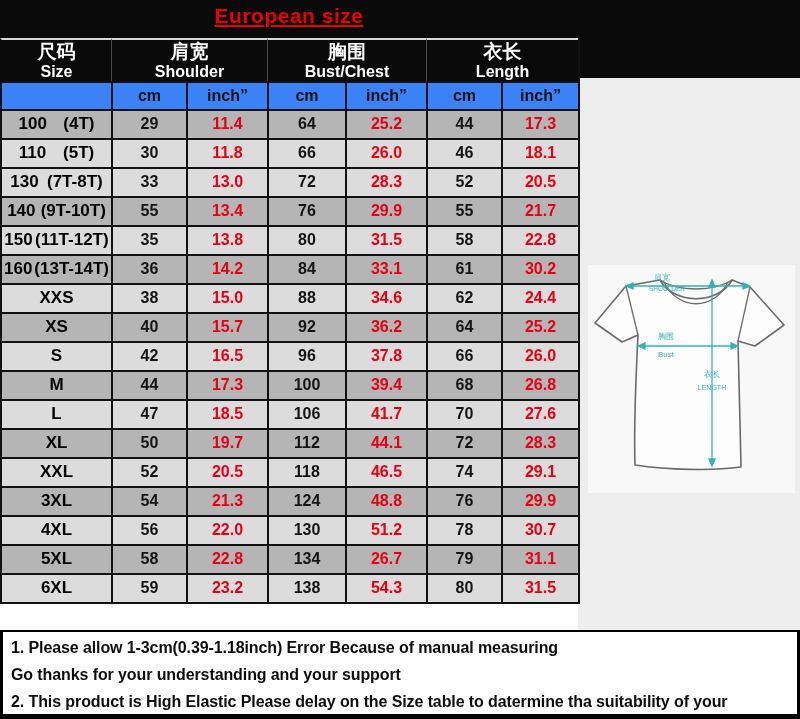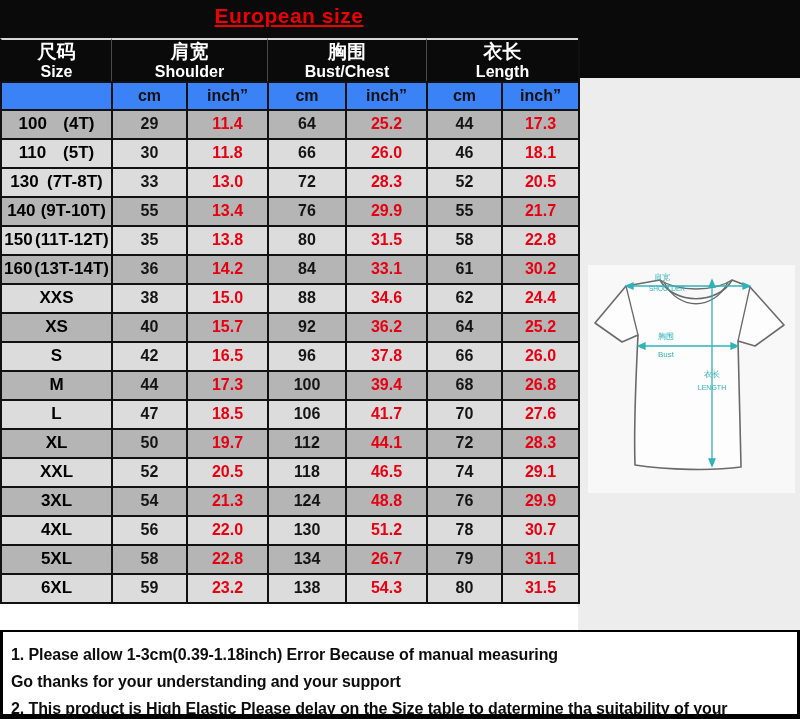--- a/index.html
+++ b/index.html
@@ -31,21 +31,21 @@
   td.inch{border-left:2px dotted #222;color:#e60012;}
   tr.dark td{background:#b5b5b5;}
   tr.light td{background:#dcdcdc;}
   td.size-cell{font-size:17px;color:#000;}
   .size-wrap{display:flex;justify-content:space-evenly;align-items:center;height:27px;}
   .size-wrap span{font-size:17px;font-weight:bold;}
 
   
   .footer{position:absolute;left:0;top:630px;width:800px;height:89px;background:#ffffff;
           box-sizing:border-box;border-top:2px solid #000;border-left:3px solid #000;
-          border-right:3px solid #000;border-bottom:5px solid #000;padding-top:9px;}
+          border-right:3px solid #000;border-bottom:5px solid #000;padding-top:2px;}
   .footer p{margin:0;padding-left:8px;font-size:16px;font-weight:bold;color:#0d0d0d;
             line-height:27px;white-space:nowrap;letter-spacing:-0.1px;}
 
   svg text{font-family:"Liberation Sans",sans-serif;}
 </style>
 </head>
 <body>
 
 <div class="stage">
 

